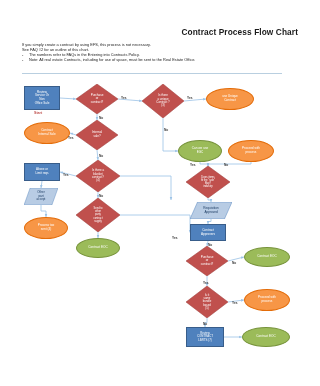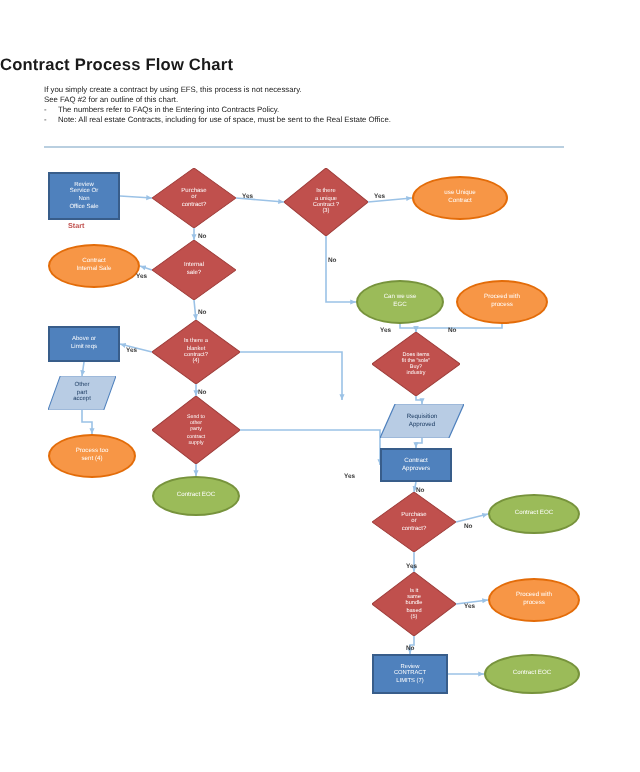--- a/index.html
+++ b/index.html
@@ -5,21 +5,21 @@
   html,body{margin:0;padding:0;}
   body{
     width:298px;height:386px;background:#ffffff;overflow:hidden;
     font-family:"Liberation Sans",sans-serif;
     -webkit-font-smoothing:antialiased;
   }
   #page{position:relative;width:298px;height:386px;}
 
   
   .title{
-    position:absolute;left:0;top:27px;width:298px;text-align:left;
+    position:absolute;left:0;top:27px;width:298px;text-align:right;
     font-size:8.3px;font-weight:bold;color:#1a1a1a;letter-spacing:.1px;
   }
   .intro{position:absolute;left:22px;top:42px;width:262px;color:#222;}
   .intro .ln{font-size:3.9px;line-height:5.1px;white-space:nowrap;}
   .intro .bul{font-size:3.9px;line-height:5.1px;white-space:nowrap;padding-left:7px;position:relative;}
   .intro .bul .dash{position:absolute;left:0px;top:0;}
   .rule{position:absolute;left:22px;top:73px;width:260px;height:1px;background:#b9cfe0;}
 
   
   #canvas{position:absolute;left:0;top:0;width:298px;height:386px;}

